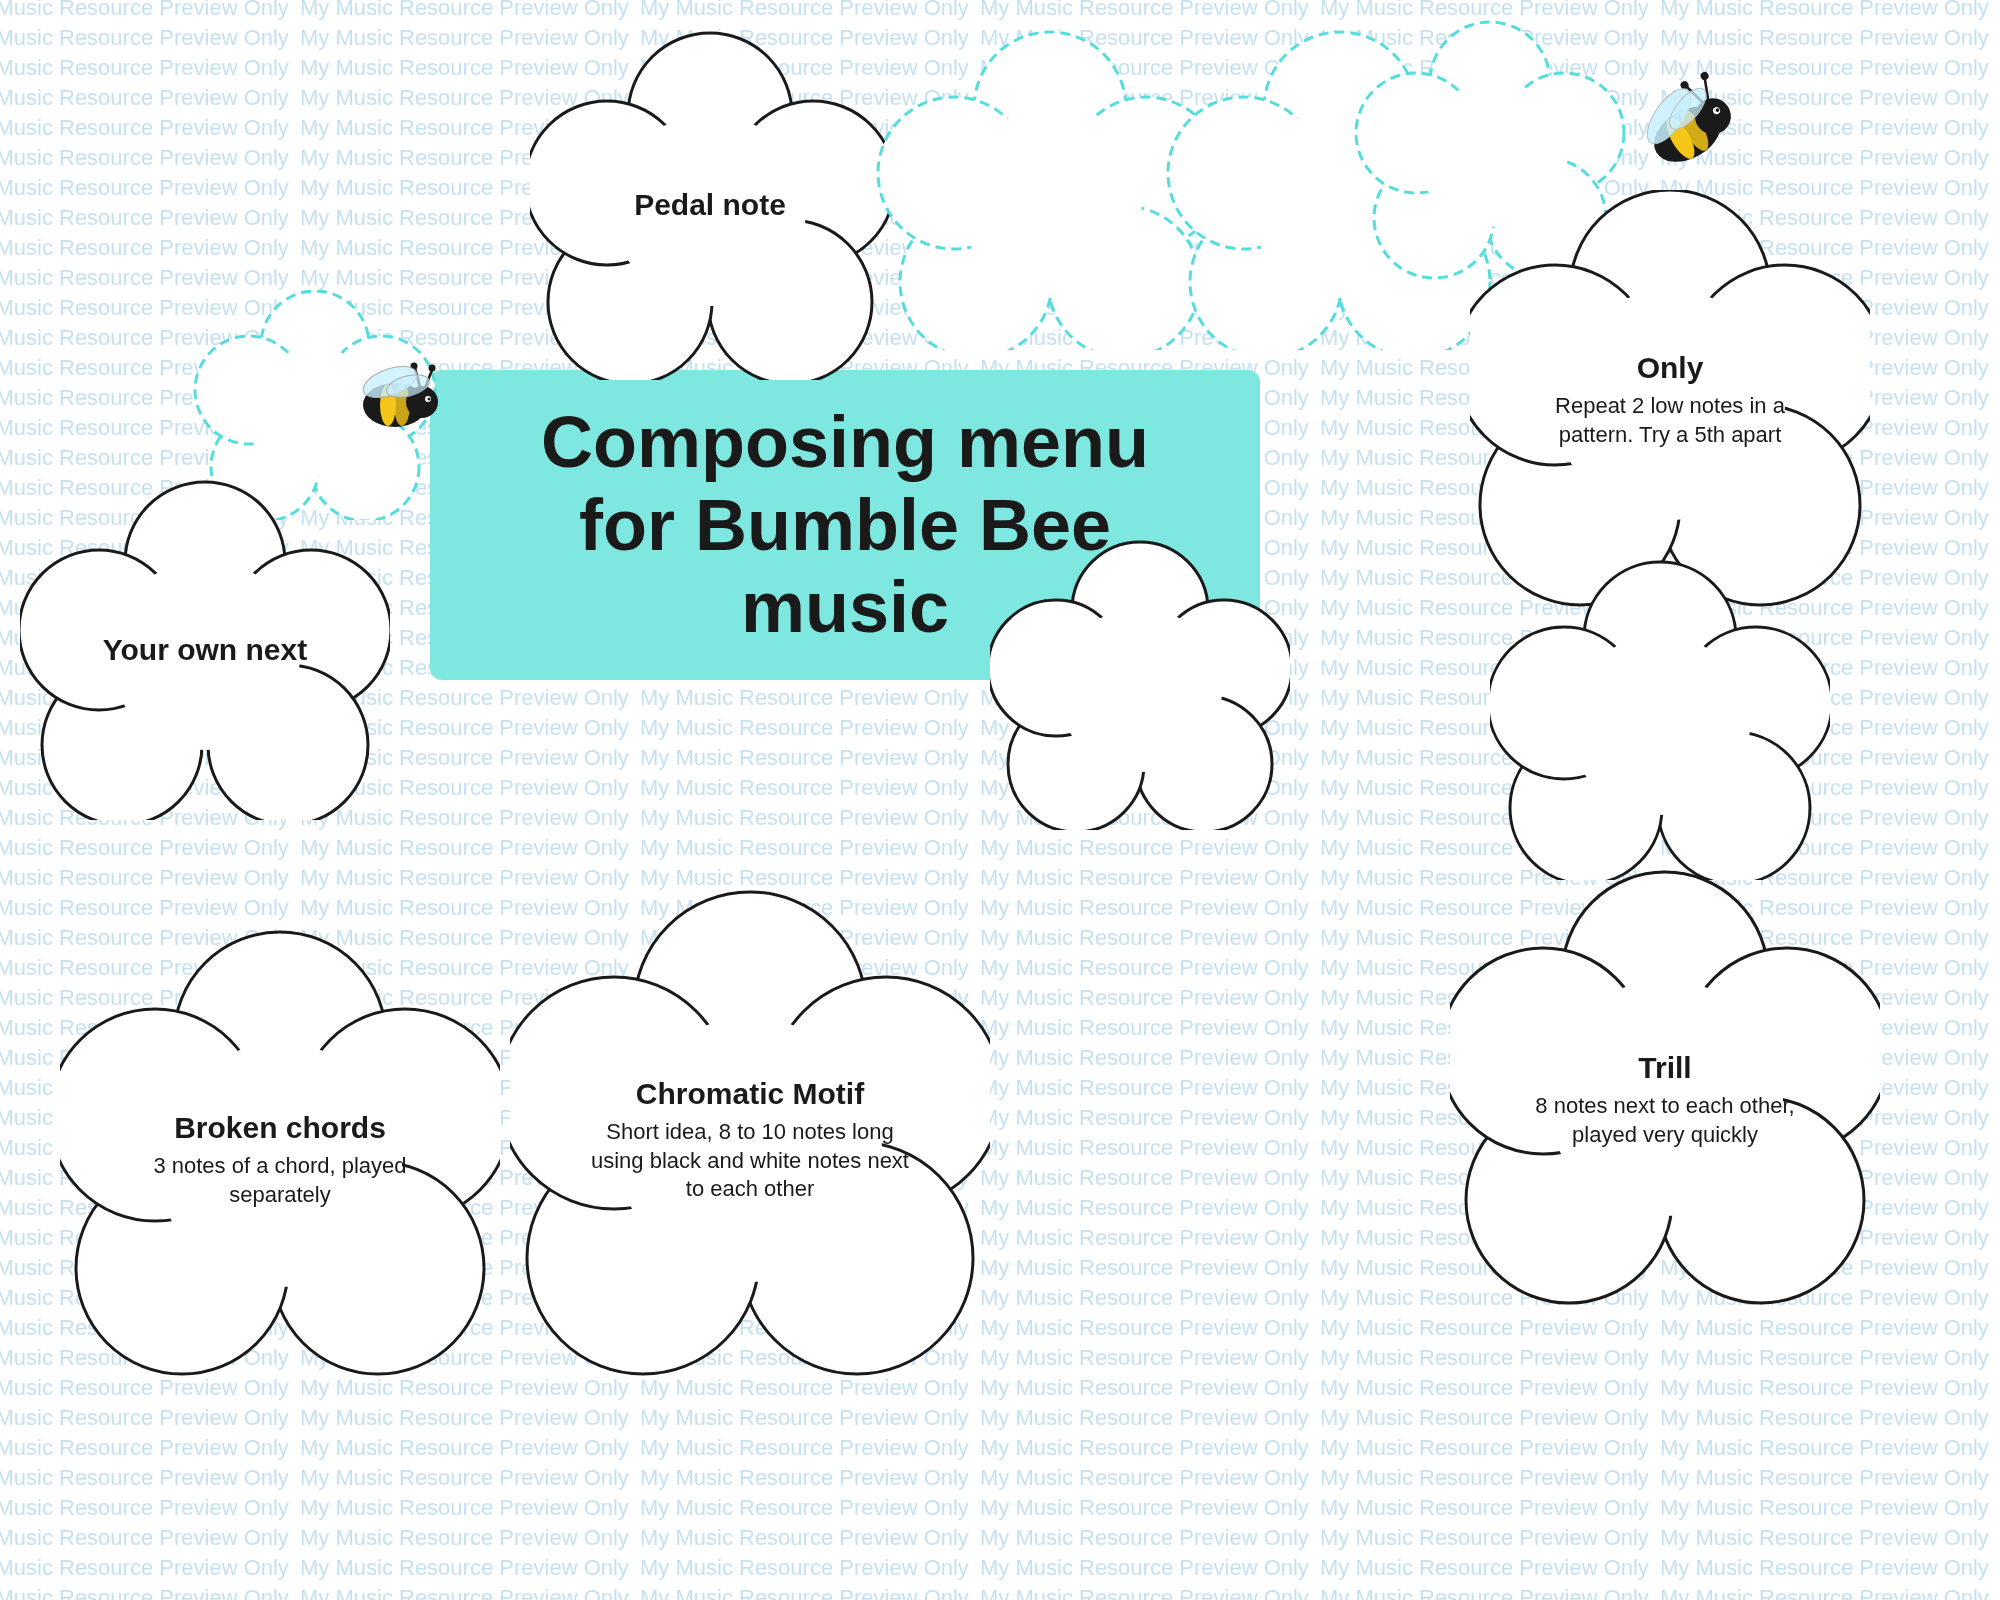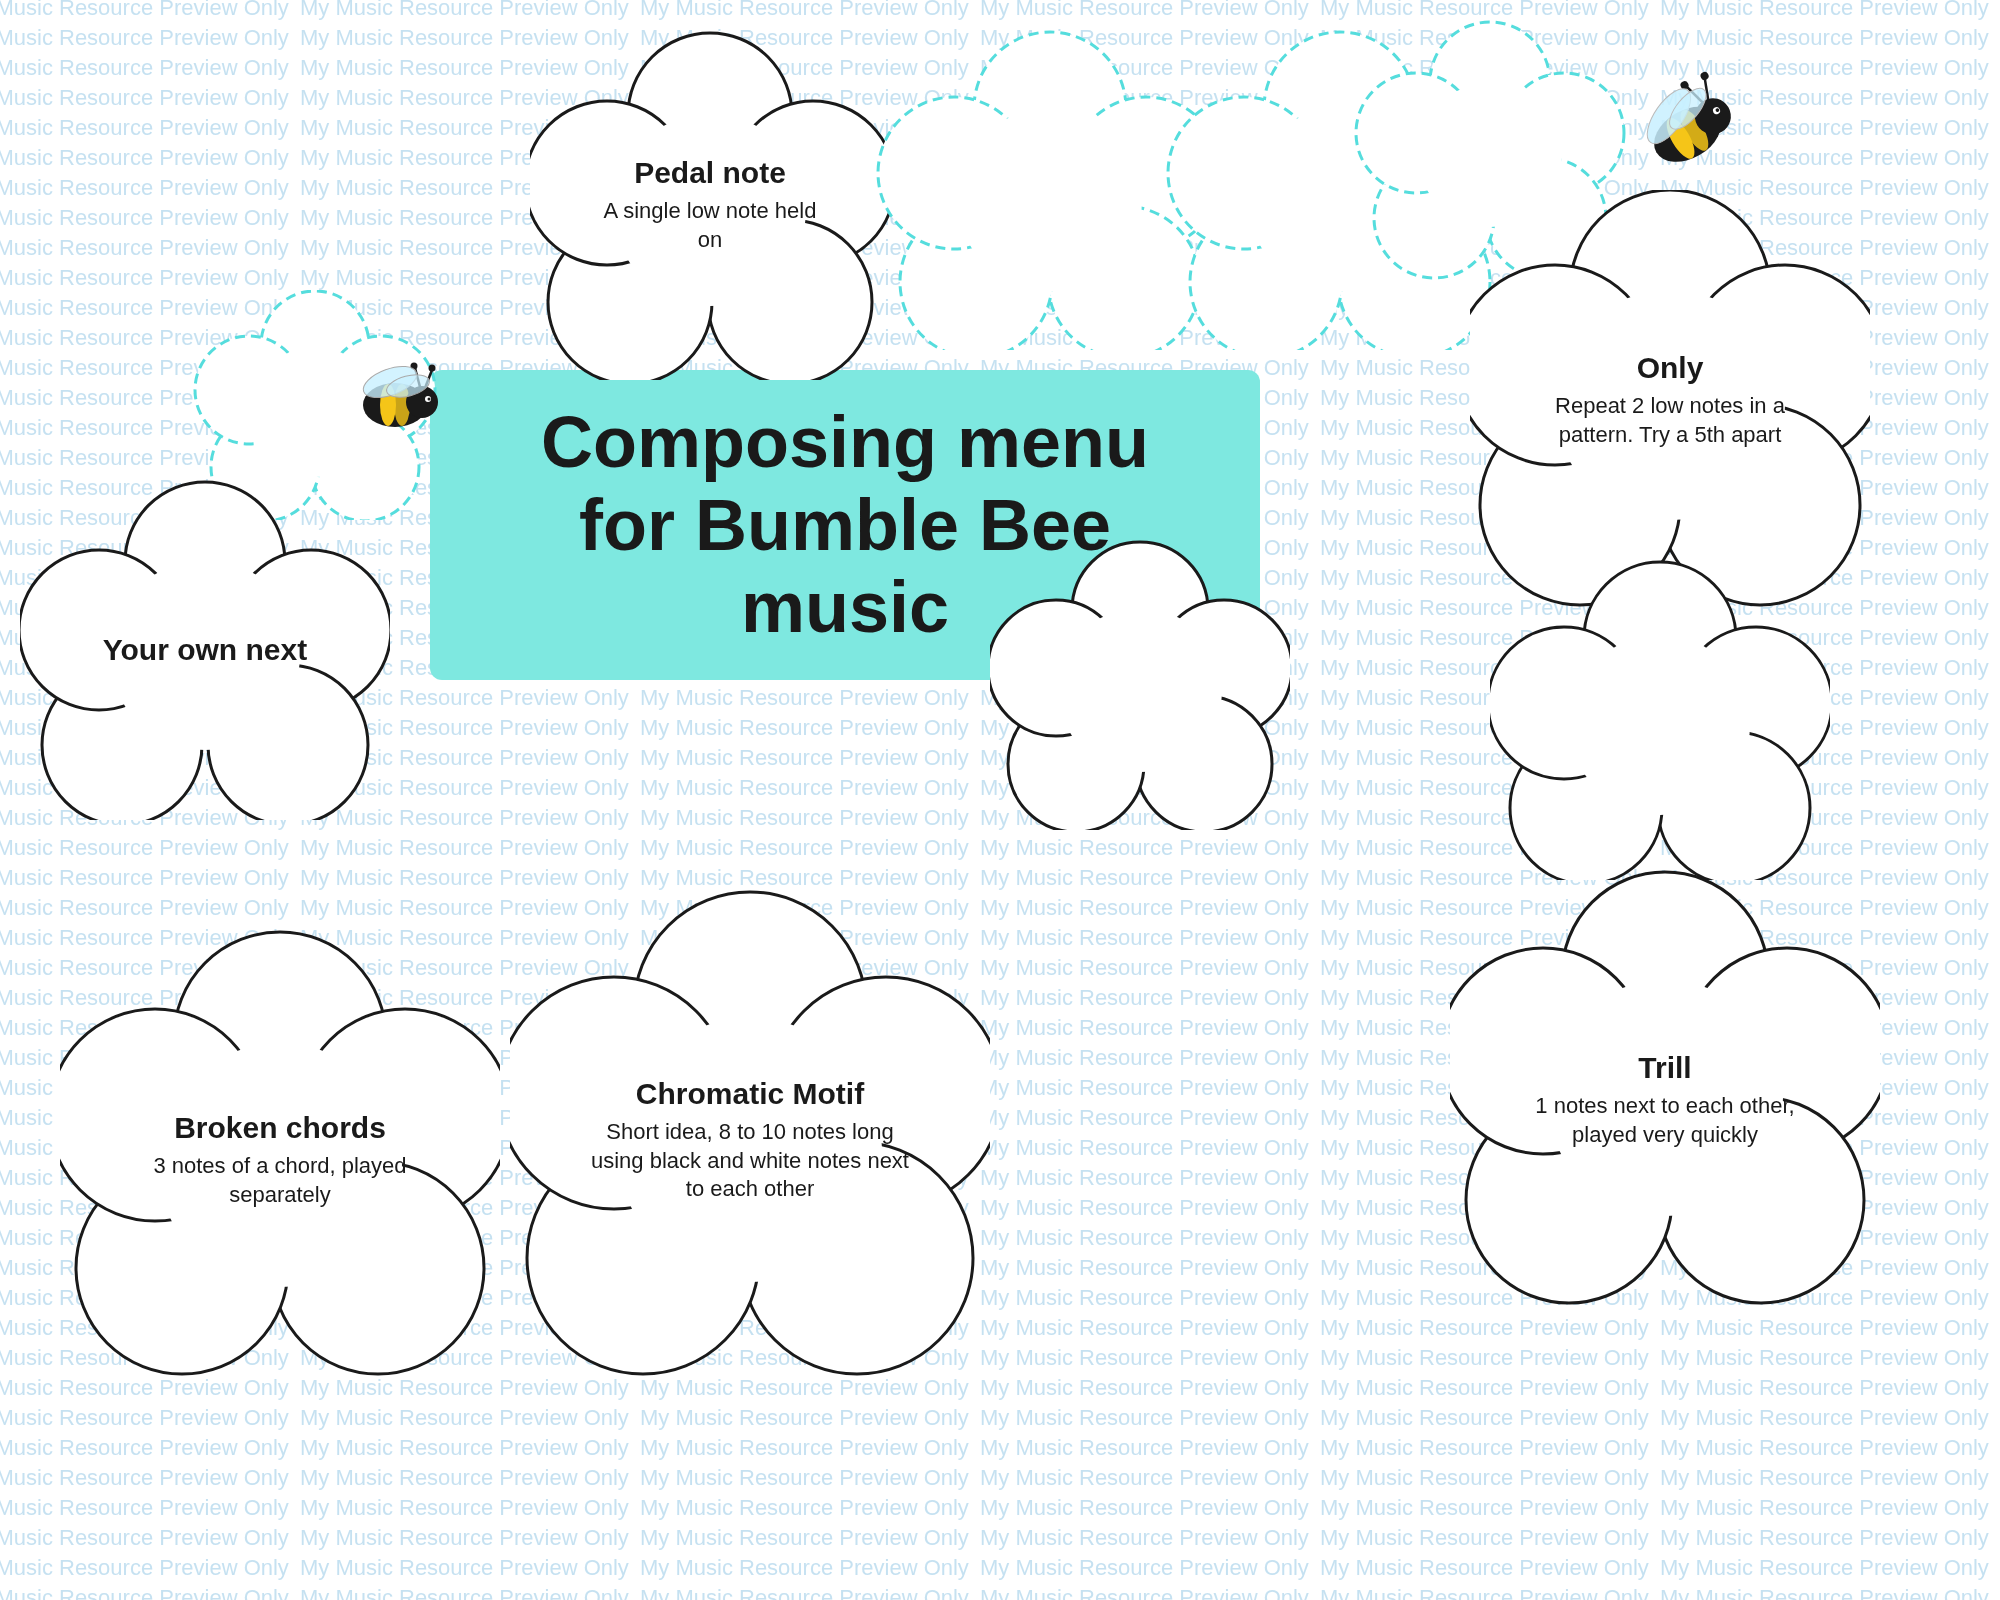--- a/index.html
+++ b/index.html
@@ -457,21 +457,20 @@
     <svg width="360" height="350" viewBox="0 0 360 350">
       <circle cx="180" cy="85" r="82" fill="white" stroke="#1a1a1a" stroke-width="3"></circle>
       <circle cx="283" cy="153" r="82" fill="white" stroke="#1a1a1a" stroke-width="3"></circle>
       <circle cx="260" cy="272" r="82" fill="white" stroke="#1a1a1a" stroke-width="3"></circle>
       <circle cx="100" cy="272" r="82" fill="white" stroke="#1a1a1a" stroke-width="3"></circle>
       <circle cx="77" cy="153" r="82" fill="white" stroke="#1a1a1a" stroke-width="3"></circle>
       <circle cx="180" cy="180" r="96" fill="white" stroke="none"></circle>
     </svg>
     <div class="flower-content" style="width:260px;">
       <div class="flower-title">Pedal note</div>
-      <div class="flower-body">A single low note held on</div>
     </div>
   </div>
 
   <div class="flower dashed-flower" style="left:870px; top:30px; width:360px; height:320px;">
     <svg width="360" height="320" viewBox="0 0 360 320">
       <circle cx="180" cy="78" r="76" fill="white" stroke="#5dd" stroke-width="3" stroke-dasharray="10,6"></circle>
       <circle cx="276" cy="143" r="76" fill="white" stroke="#5dd" stroke-width="3" stroke-dasharray="10,6"></circle>
       <circle cx="254" cy="252" r="76" fill="white" stroke="#5dd" stroke-width="3" stroke-dasharray="10,6"></circle>
       <circle cx="106" cy="252" r="76" fill="white" stroke="#5dd" stroke-width="3" stroke-dasharray="10,6"></circle>
       <circle cx="84" cy="143" r="76" fill="white" stroke="#5dd" stroke-width="3" stroke-dasharray="10,6"></circle>
@@ -597,21 +596,21 @@
     <svg width="430" height="460" viewBox="0 0 430 460">
       <circle cx="215" cy="105" r="103" fill="white" stroke="#1a1a1a" stroke-width="3"></circle>
       <circle cx="337" cy="181" r="103" fill="white" stroke="#1a1a1a" stroke-width="3"></circle>
       <circle cx="311" cy="330" r="103" fill="white" stroke="#1a1a1a" stroke-width="3"></circle>
       <circle cx="119" cy="330" r="103" fill="white" stroke="#1a1a1a" stroke-width="3"></circle>
       <circle cx="93" cy="181" r="103" fill="white" stroke="#1a1a1a" stroke-width="3"></circle>
       <circle cx="215" cy="228" r="118" fill="white" stroke="none"></circle>
     </svg>
     <div class="flower-content" style="width:300px;">
       <div class="flower-title">Trill</div>
-      <div class="flower-body">1 notes next to each other, played very quickly</div>
+      <div class="flower-body">8 notes next to each other, played very quickly</div>
     </div>
   </div>
 
   <div class="bee" style="left:340px; top:350px;">
     <svg width="110" height="100" viewBox="0 0 110 100">
 
       <ellipse cx="55" cy="55" rx="32" ry="22" fill="#1a1a1a"></ellipse>
 
       <ellipse cx="48" cy="55" rx="8" ry="21" fill="#f5c518"></ellipse>
       <ellipse cx="62" cy="55" rx="8" ry="21" fill="#f5c518" opacity="0.8"></ellipse>

